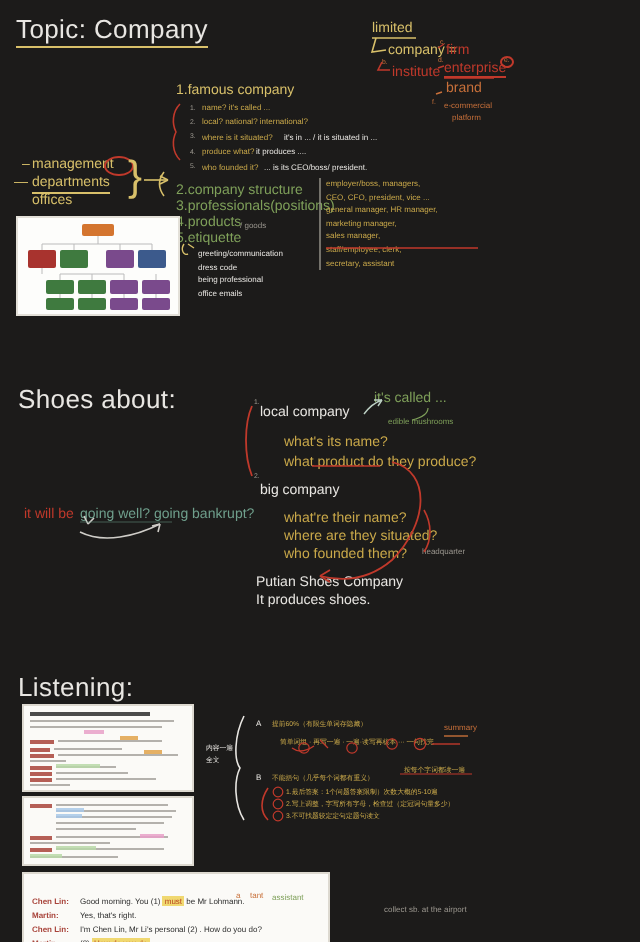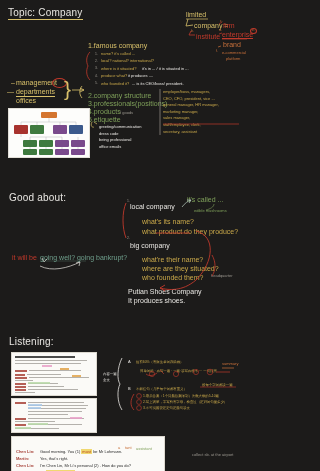--- a/index.html
+++ b/index.html
@@ -17,21 +17,21 @@
   .c-white{color:#e8e6e2;}
   .c-yellow{color:#d8c06a;}
   .c-gold{color:#caa94a;}
   .c-red{color:#c0392b;}
   .c-orange{color:#c8703a;}
   .c-green{color:#7fa05a;}
   .c-teal{color:#6f9f8c;}
   .c-grey{color:#9b978f;}
 
   
-  .t-head{font-size:10px;letter-spacing:.2px;}
+  .t-head{font-size:13px;letter-spacing:.2px;}
   .t-main{font-size:7px;}
   .t-tiny{font-size:4px;}
   .t-mini{font-size:3.4px;}
 
   .u-line{border-bottom:1px solid #d8c06a;padding-bottom:1px;}
   .u-red{border-bottom:1px solid #c0392b;}
 
   
   svg.ink{position:absolute;left:0;top:0;width:264px;height:471px;pointer-events:none;overflow:visible;}
 
@@ -136,21 +136,21 @@
   <div id="positions-list">
       <div class="abs t-tiny c-gold" style="left: 163px; top: 89px;">employer/boss, managers,</div>
       <div class="abs t-tiny c-gold" style="left: 163px; top: 95.6px;">CEO, CFO, president, vice ...</div>
       <div class="abs t-tiny c-gold" style="left: 163px; top: 102.2px;">general manager, HR manager,</div>
       <div class="abs t-tiny c-gold" style="left: 163px; top: 108.8px;">marketing manager,</div>
       <div class="abs t-tiny c-gold" style="left: 163px; top: 115.4px;">sales manager,</div>
       <div class="abs t-tiny c-gold" style="left: 163px; top: 122px;">staff/employee, clerk,</div>
       <div class="abs t-tiny c-gold" style="left: 163px; top: 128.6px;">secretary, assistant</div>
     </div>
 
-  <div class="abs t-head c-white" style="left:9px;top:192px;">Good about:</div>
+  <div class="abs t-head c-white" style="left:9px;top:192px;">Shoes about:</div>
 
   <div class="abs t-mini c-grey" style="left:127px;top:199px;">1.</div>
   <div class="abs t-main c-white" style="left:130px;top:203px;">local company</div>
   <div class="abs t-main c-green" style="left:187px;top:196px;">it's called ...</div>
   <div class="abs t-tiny c-green" style="left:194px;top:208px;">edible mushrooms</div>
 
   <div class="abs t-main c-gold" style="left:142px;top:218px;">what's its name?</div>
   <div class="abs t-main c-gold" style="left:142px;top:228px;">what product do they produce?</div>
 
   <div class="abs t-mini c-grey" style="left:127px;top:236px;">2.</div>

